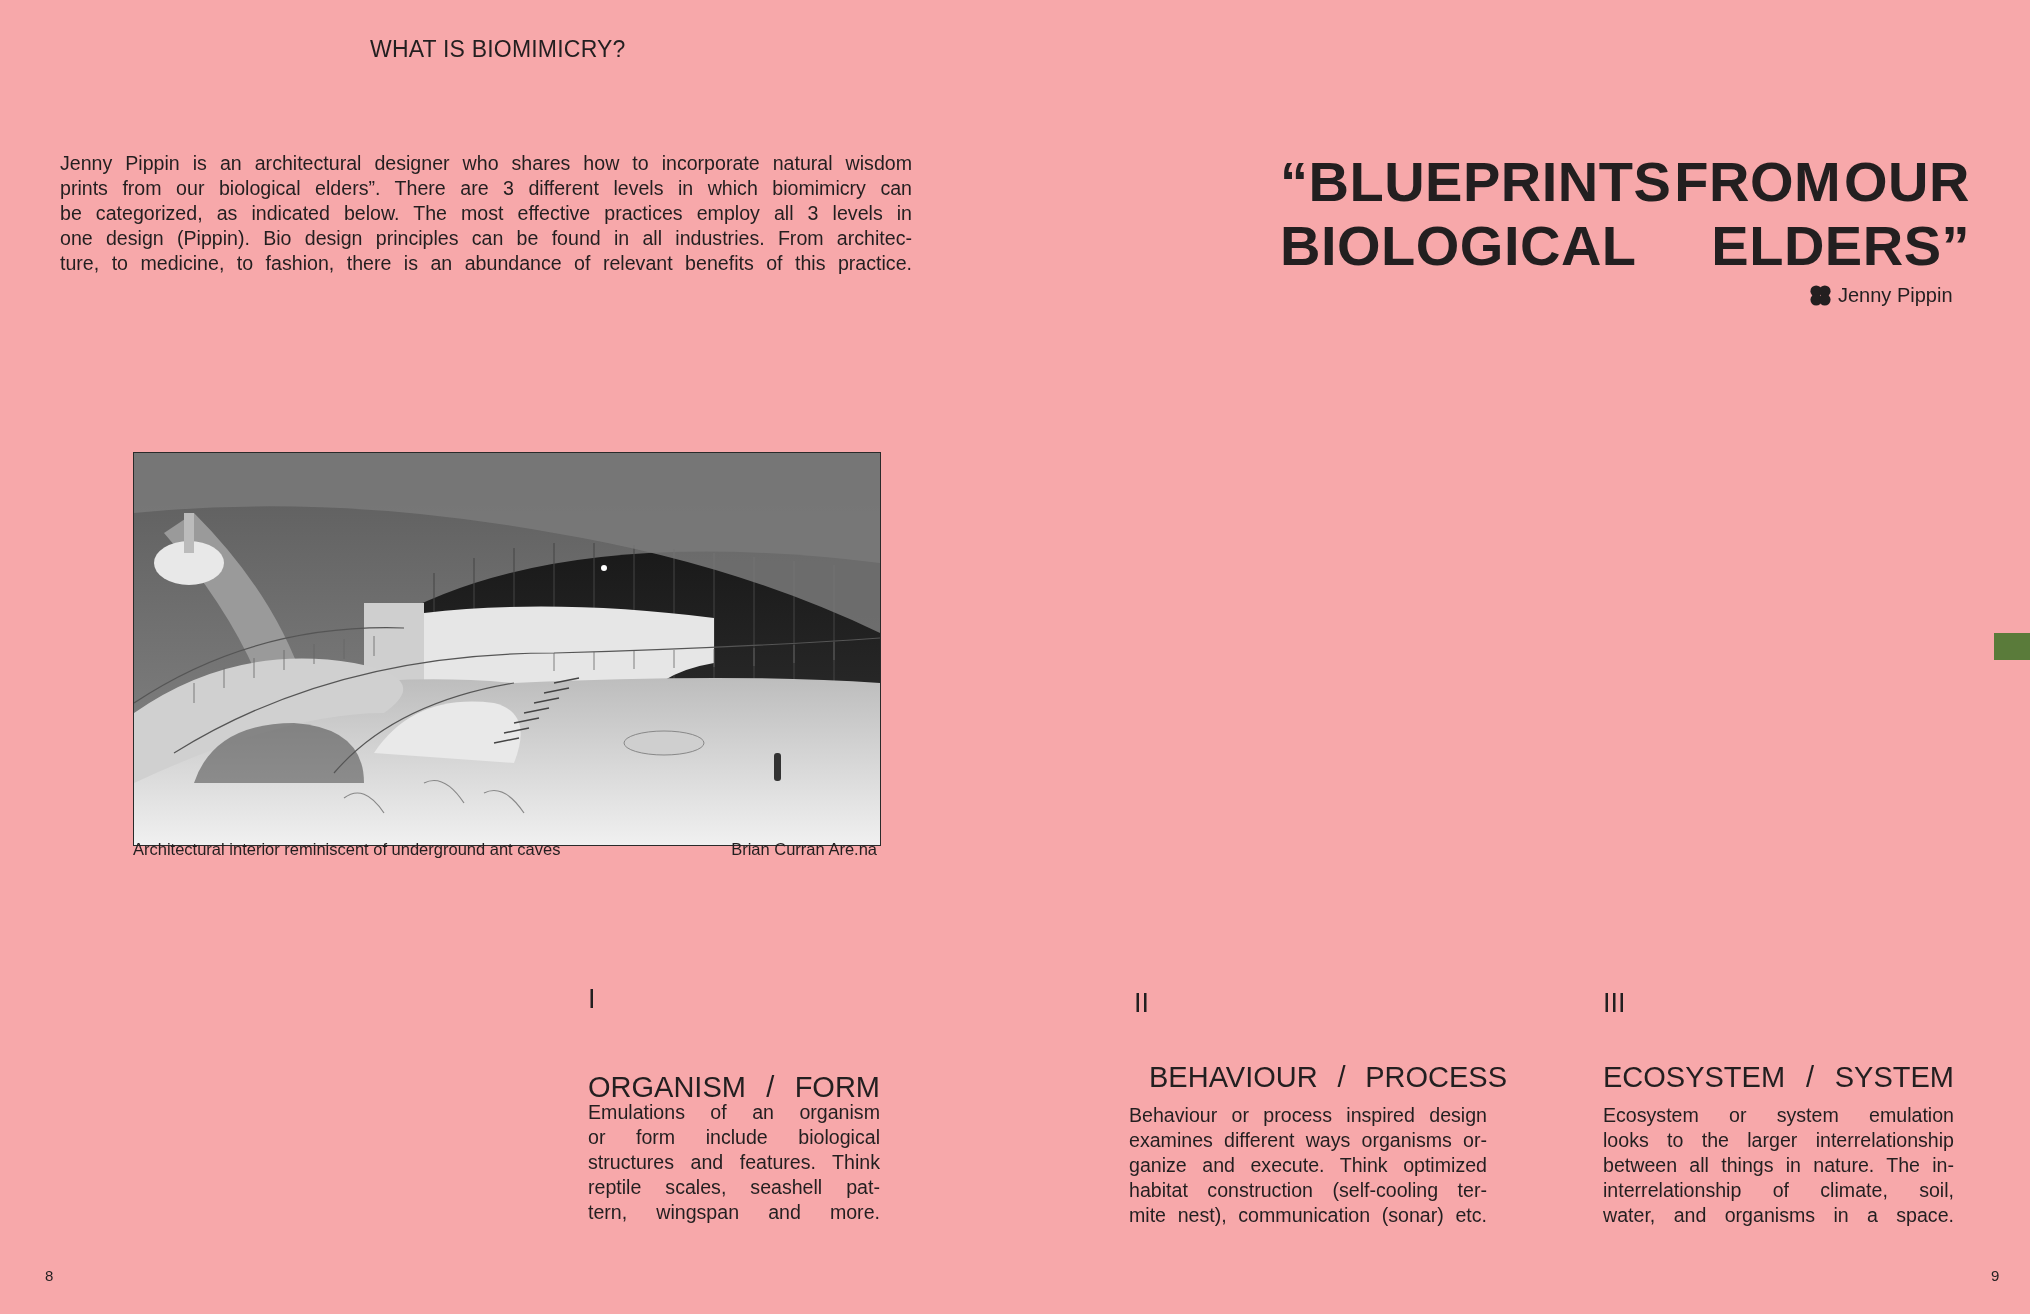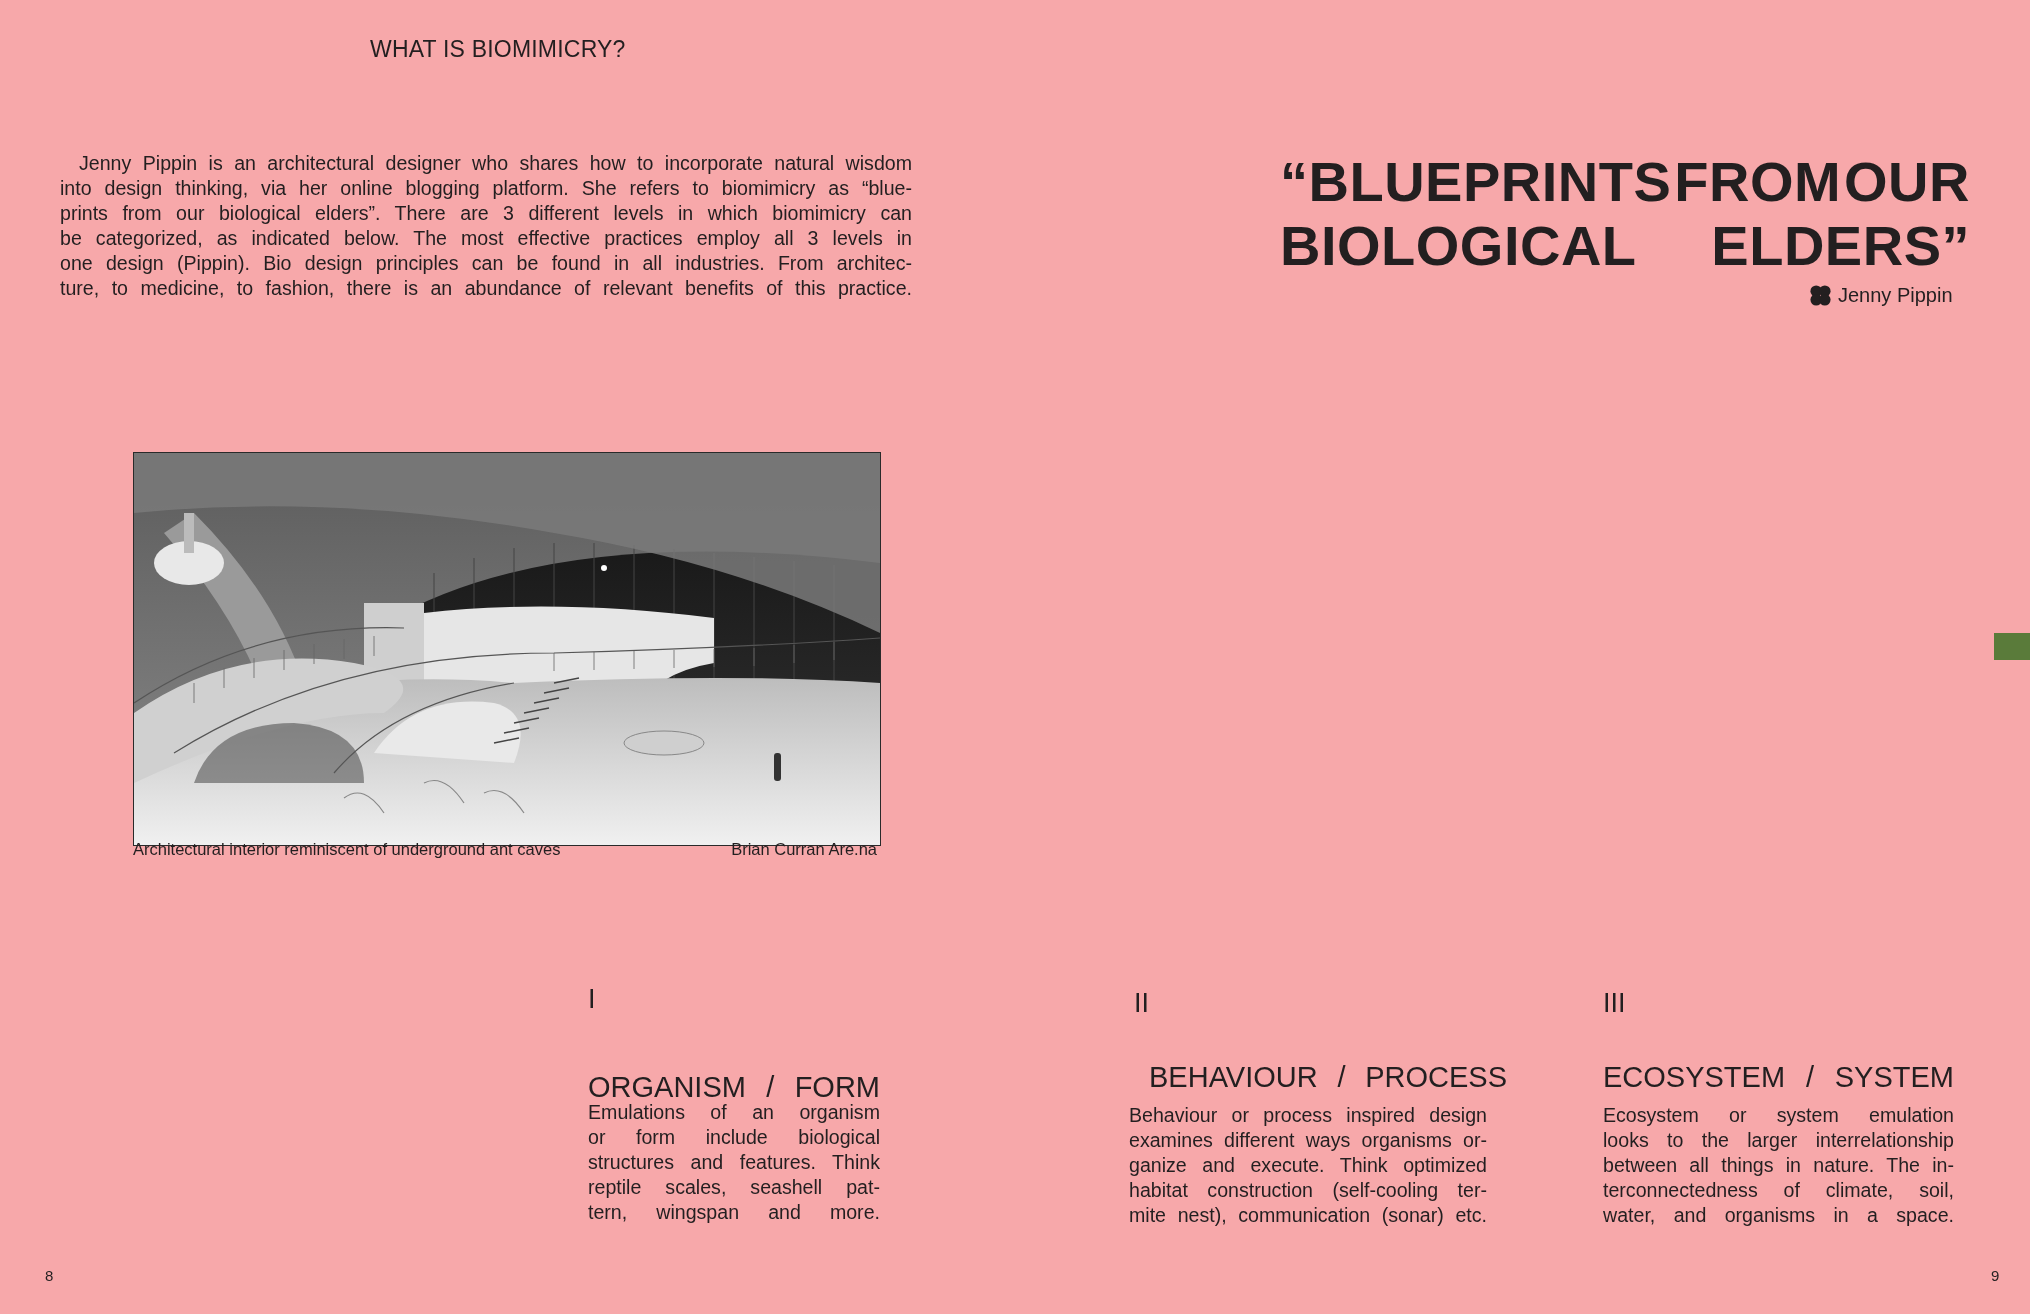--- a/index.html
+++ b/index.html
@@ -103,22 +103,21 @@
     width: 36px; height: 27px;
     background: #5a7b3a;
   }
 </style>
 </head>
 <body>
 
 <div class="abs section-title">WHAT IS BIOMIMICRY?</div>
 
 <div class="abs intro">
-  <span class="line" style="display: block; margin-left: 19px;">Jenny Pippin is an architectural designer who shares how to incorporate natural wisdom</span>
-  <span class="line" style="display: block;">into design thinking, via her online blogging platform. She refers to biomimicry as “blue-</span>
+  <span class="line" style="display: block;">Jenny Pippin is an architectural designer who shares how to incorporate natural wisdom</span>
   <span class="line" style="display: block;">prints from our biological elders”.  There are 3 different levels in which biomimicry can</span>
   <span class="line" style="display: block;">be categorized, as indicated below. The most effective practices employ all 3 levels in</span>
   <span class="line" style="display: block;">one design (Pippin). Bio design principles can be found in all industries. From  architec-</span>
   <span class="line" style="display: block;">ture, to  medicine, to fashion, there is an abundance of relevant benefits of this practice.</span>
 </div>
 
 <div class="abs photo" title="Black and white architectural interior with curved vaulted ceiling, sweeping staircases and balconies">
   <svg viewBox="0 0 746 392" preserveAspectRatio="none">
     <defs>
       <linearGradient id="ceil" x1="0" y1="0" x2="0" y2="1">
@@ -276,20 +275,20 @@
   <div class="numeral">III</div>
   <div class="heading">
     <span>ECOSYSTEM</span>
     <span>/</span>
     <span>SYSTEM</span>
   </div>
   <div class="body">
     <span class="line" style="display: block;">Ecosystem or system emulation</span>
     <span class="line" style="display: block;">looks  to the larger interrelationship</span>
     <span class="line" style="display: block;">between all things in nature.  The in-</span>
-    <span class="line" style="display: block;">terconnectedness of climate, soil,</span>
+    <span class="line" style="display: block;">interrelationship of climate, soil,</span>
     <span class="line" style="display: block;">water, and organisms in a space.</span>
   </div>
 </div>
 
 <div class="abs page-num page-left">8</div>
 <div class="abs page-num page-right">9</div>
 <div class="abs section-tab"></div>
 
 </body></html>

